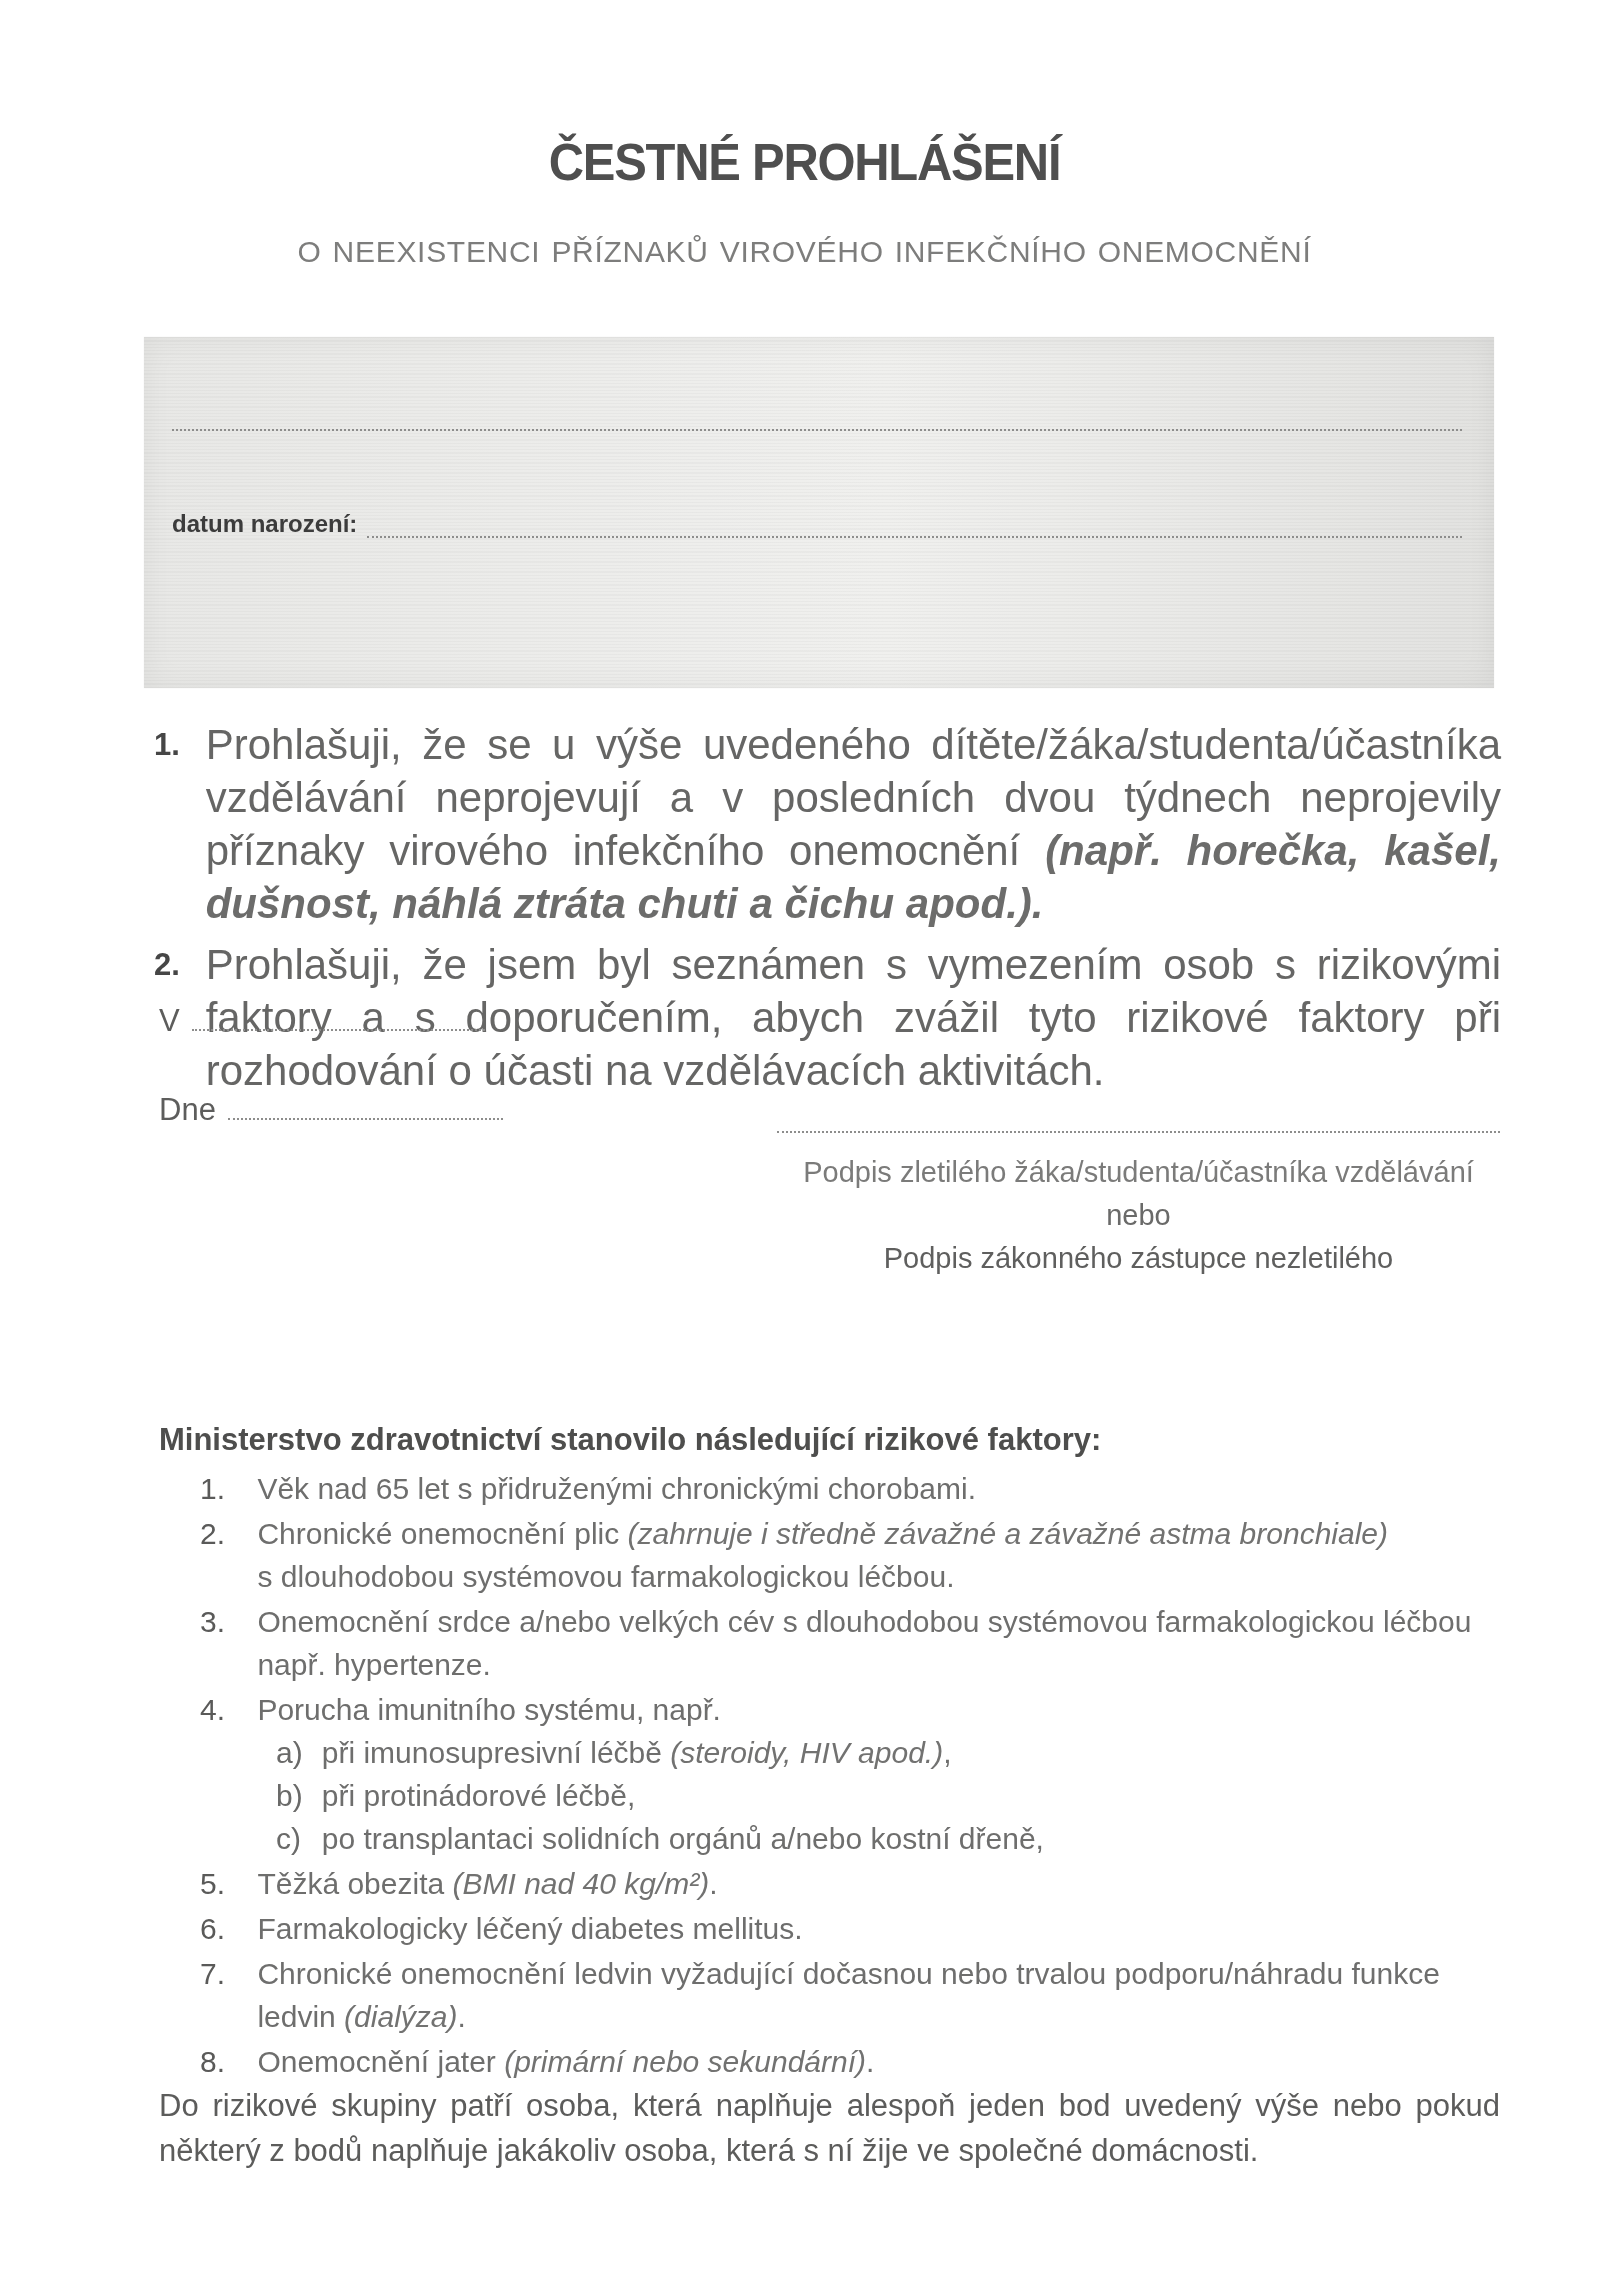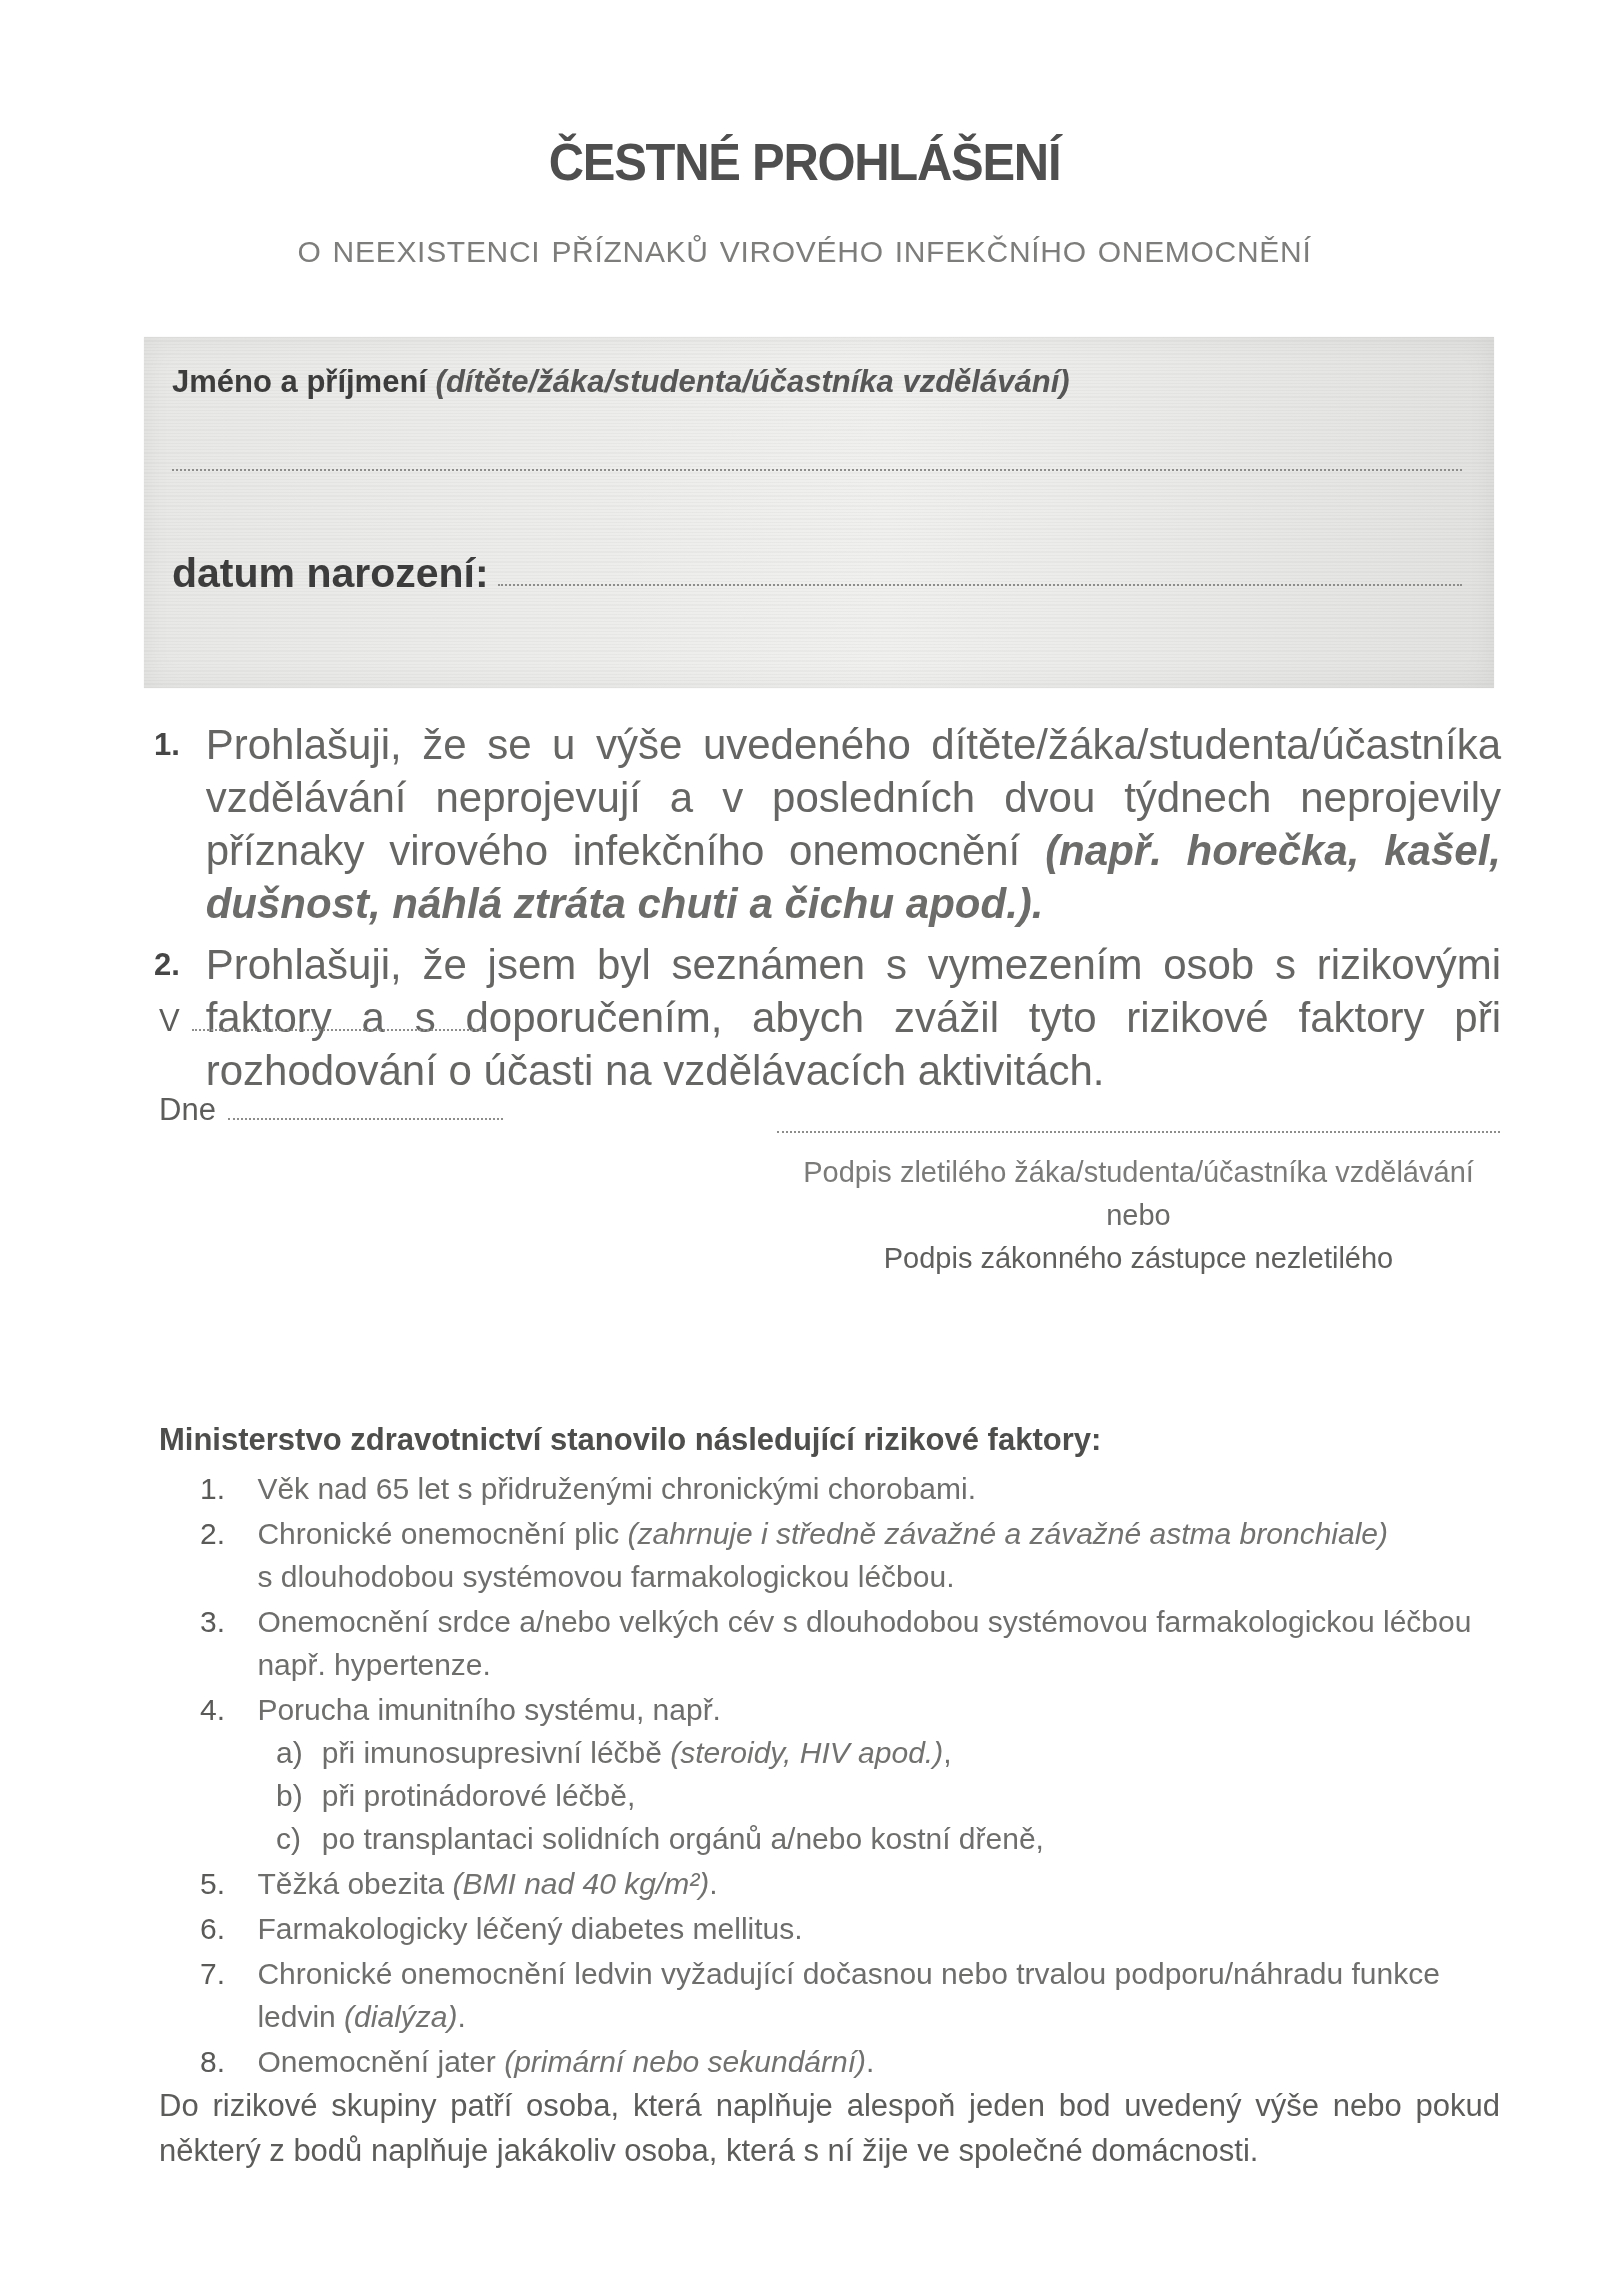--- a/index.html
+++ b/index.html
@@ -40,22 +40,22 @@
   }
   .box-label{font-size:31px;line-height:40px;}
   .box-label b{color:#3c3c3c;}
   .box-label i{color:#565656;font-weight:700;}
   .fill-line{
     display:block;height:5.3px;
     border-bottom:2.7px dotted #8d8d8c;
   }
   .name-line{margin-top:61px;}
   .box-row{
-    display:flex;align-items:center;
-    font-size:41px;font-weight:700;color:#3c3c3c;
+    display:flex;align-items:flex-end;
+    font-size:24px;font-weight:700;color:#3c3c3c;
   }
   .row-dob{margin-top:79px;}
   .row-addr{margin-top:48px;}
   .box-row .fill-line{flex:1 1 auto;margin-left:9.4px;height:24px;}
   
   .decl-list{position:absolute;top:718px;left:154px;width:1347px;}
   .decl-item{display:flex;margin-bottom:8px;}
   .decl-num{
     flex:0 0 37px;font-size:31px;font-weight:700;color:#464646;
     line-height:53px;
@@ -122,23 +122,20 @@
 </style>
 </head>
 <body>
 
 <div class="page">
 
   <h1 class="title">ČESTNÉ PROHLÁŠENÍ</h1>
   <div class="subtitle">O NEEXISTENCI PŘÍZNAKŮ VIROVÉHO INFEKČNÍHO ONEMOCNĚNÍ</div>
 
   <div class="form-box">
-    <div class="box-label">
-      <b>Jméno a příjmení </b><i>(dítěte/žáka/studenta/účastníka vzdělávání)</i>
-    </div>
     <span class="fill-line name-line"></span>
     <div class="box-row row-dob">
       <span>datum narození:</span>
       <span class="fill-line"></span>
     </div>
   </div>
 
   <div class="decl-list">
     <div class="decl-item">
       <span class="decl-num">1.</span>

